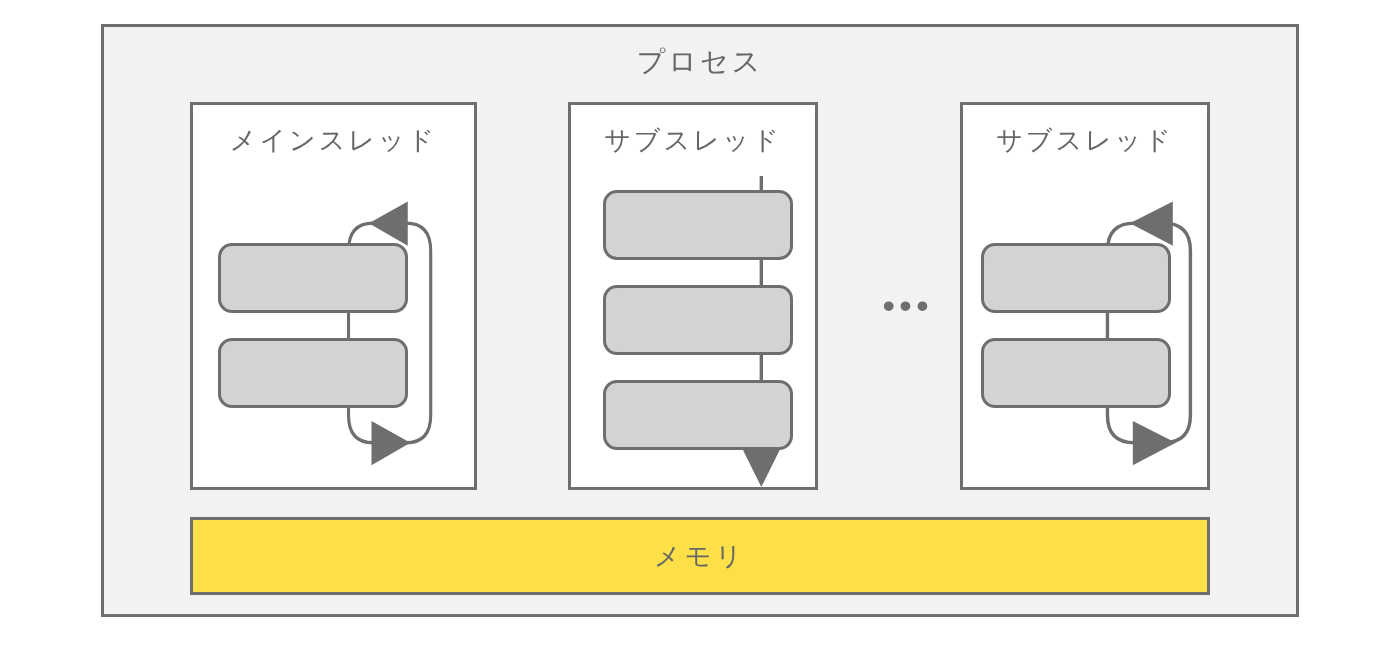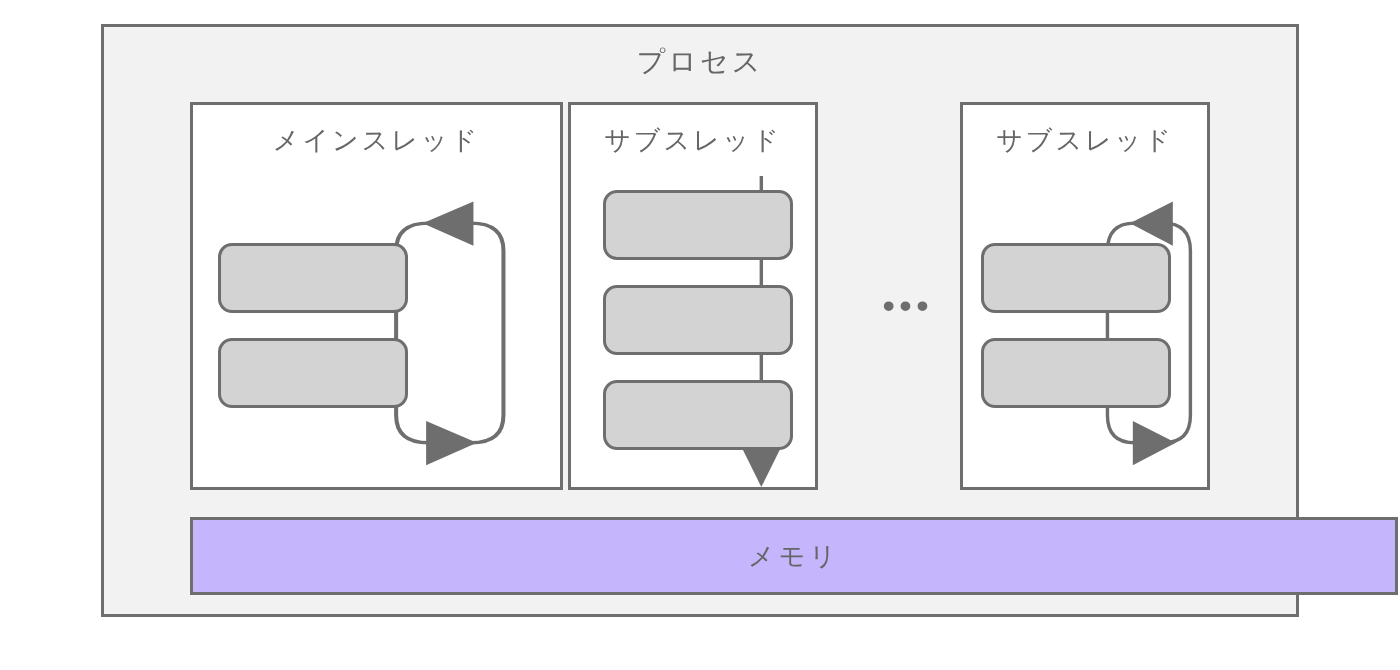--- a/index.html
+++ b/index.html
@@ -51,21 +51,21 @@
     position: absolute;
     left: 0;
     top: 18px;
     width: 100%;
     text-align: center;
     font-size: 26px;
     letter-spacing: 3px;
     color: #666666;
     font-weight: 400;
   }
-  .thread-main   { left: 190px;  top: 102px; width: 373px; height: 388px; }
+  .thread-main   { left: 190px;  top: 102px; width: 287px; height: 388px; }
   .thread-sub-1  { left: 568px;  top: 102px; width: 250px; height: 388px; }
   .thread-sub-2  { left: 960px;  top: 102px; width: 250px; height: 388px; }
 
   
   .task-block {
     position: absolute;
     box-sizing: border-box;
     background: #d3d3d3;
     border: 3px solid #6e6e6e;
     border-radius: 14px;
@@ -94,24 +94,24 @@
     letter-spacing: 5px;
     color: #6e6e6e;
     font-weight: 700;
   }
 
   
   .memory-box {
     position: absolute;
     left: 190px;
     top: 517px;
-    width: 1208px;
+    width: 1020px;
     height: 78px;
     box-sizing: border-box;
-    background: #c4b5fd;
+    background: #fde047;
     border: 3px solid #6e6e6e;
     display: flex;
     align-items: center;
     justify-content: center;
   }
   .memory-label {
     font-size: 26px;
     letter-spacing: 4px;
     color: #666666;
   }

